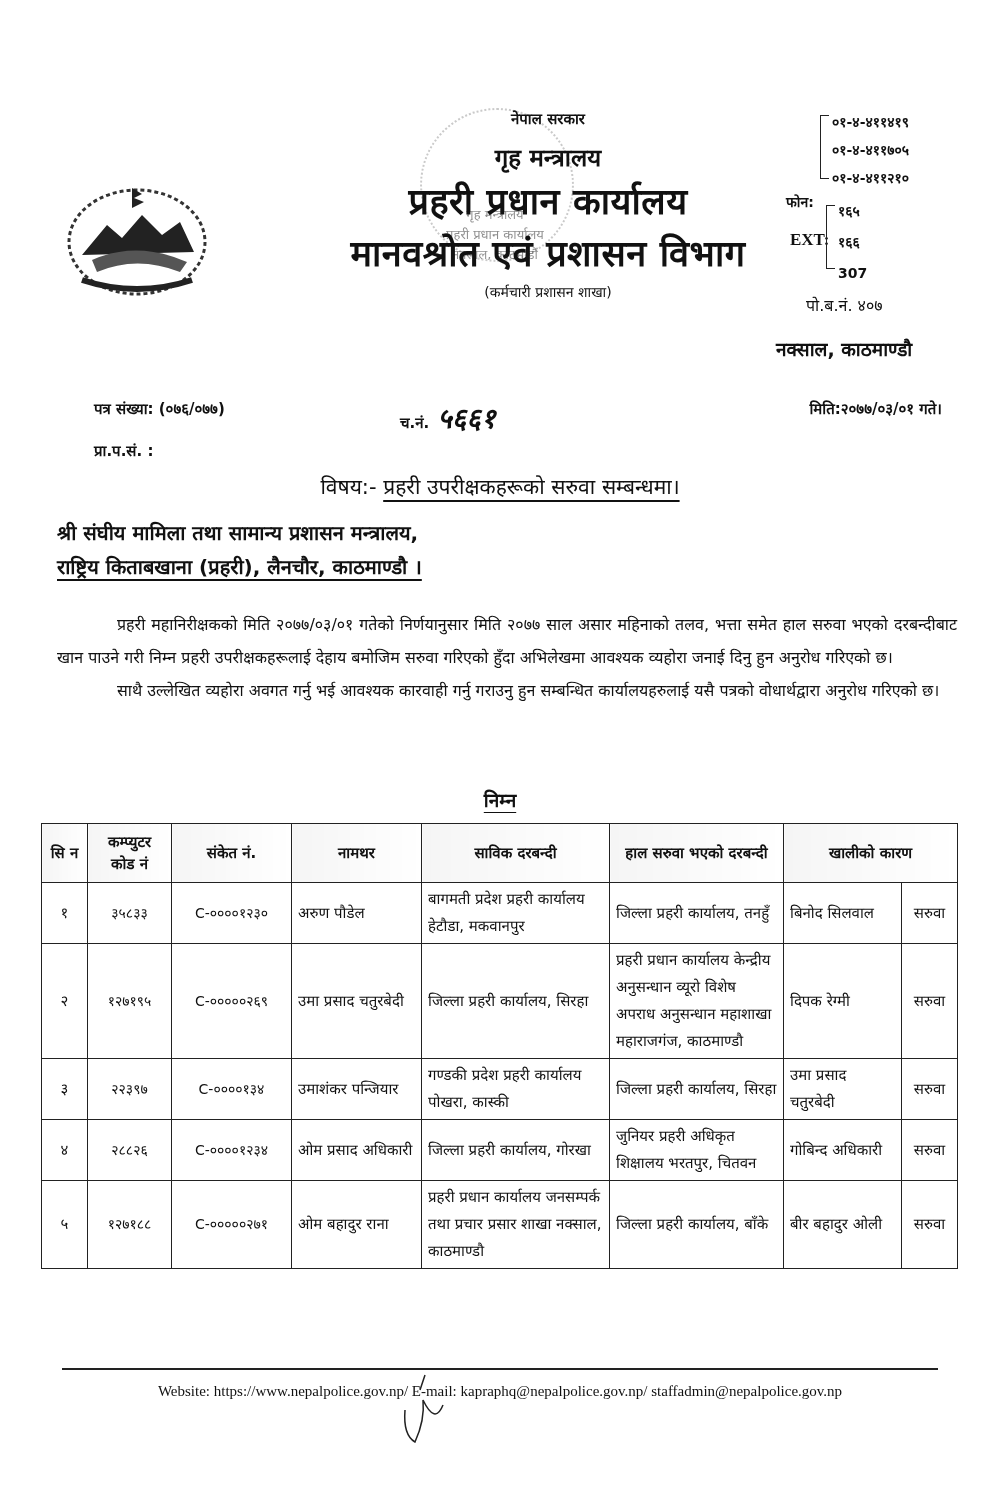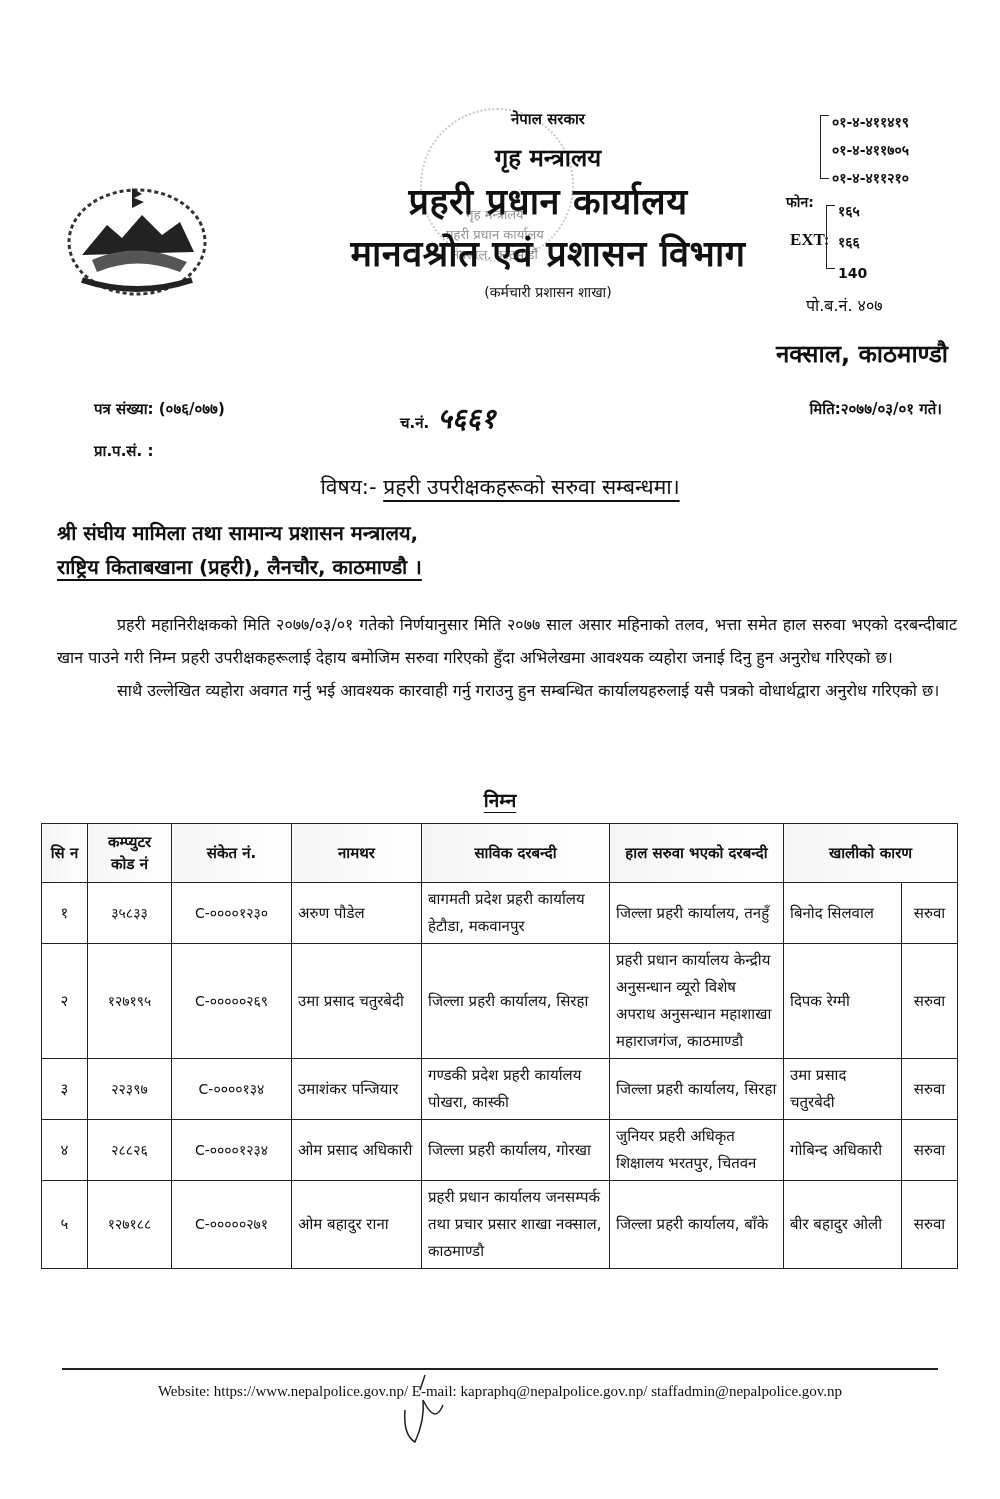--- a/index.html
+++ b/index.html
@@ -21,21 +21,21 @@
     border: 2px dotted rgba(0,0,0,0.35); opacity: 0.6;
   }
   .stamp-text { left: 420px; top: 205px; width: 150px; text-align: center; font-size: 13px; color: rgba(0,0,0,0.45); line-height: 20px; }
   .phone-label { left: 786px; top: 152px; font-size: 14px; font-weight: bold; margin-top: 40px; }
   .phone-bracket { left: 820px; top: 115px; width: 8px; height: 62px; border: 1.5px solid #222; border-right: none; }
   .phone-list { left: 832px; top: 108px; font-size: 14px; font-weight: bold; line-height: 28px; }
   .ext-label { left: 790px; top: 230px; font-size: 17px; font-weight: bold; font-family: "Liberation Serif", serif; }
   .ext-bracket { left: 826px; top: 205px; width: 8px; height: 62px; border: 1.5px solid #222; border-right: none; }
   .ext-list { left: 838px; top: 196px; font-size: 14px; font-weight: bold; line-height: 31px; }
   .pobox { left: 806px; top: 294px; font-size: 16px; }
-  .address { left: 776px; top: 336px; font-size: 24px; font-weight: bold; }
+  .address { left: 776px; top: 336px; font-size: 19px; font-weight: bold; }
 
   
   .ref-row { top: 398px; font-size: 15px; font-weight: bold; }
   .ref-num { left: 94px; }
   .chalani { left: 400px; }
   .chalani-label { font-size: 15px; font-weight: bold; }
   .chalani-value { font-size: 28px; font-family: "DejaVu Serif", serif; font-style: italic; margin-left: 8px; }
   .date { right: 58px; }
   .prev-ref { left: 94px; top: 440px; font-size: 15px; font-weight: bold; }
 
@@ -98,21 +98,21 @@
 <div class="abs phone-list">
   <div>०१-४-४११४१९</div>
   <div>०१-४-४११७०५</div>
   <div>०१-४-४११२१०</div>
 </div>
 <div class="abs ext-label">EXT:</div>
 <div class="abs ext-bracket"></div>
 <div class="abs ext-list">
   <div>१६५</div>
   <div>१६६</div>
-  <div>140</div>
+  <div>307</div>
 </div>
 <div class="abs pobox">पो.ब.नं. ४०७</div>
 <div class="abs address">नक्साल, काठमाण्डौ</div>
 
 <div class="abs ref-row ref-num">पत्र संख्या: (०७६/०७७)</div>
 <div class="abs ref-row chalani">
   <span class="chalani-label">च.नं.</span><span class="chalani-value">५६६१</span>
 </div>
 <div class="abs ref-row date">मिति:२०७७/०३/०१ गते।</div>
 <div class="abs prev-ref">प्रा.प.सं. :</div>

